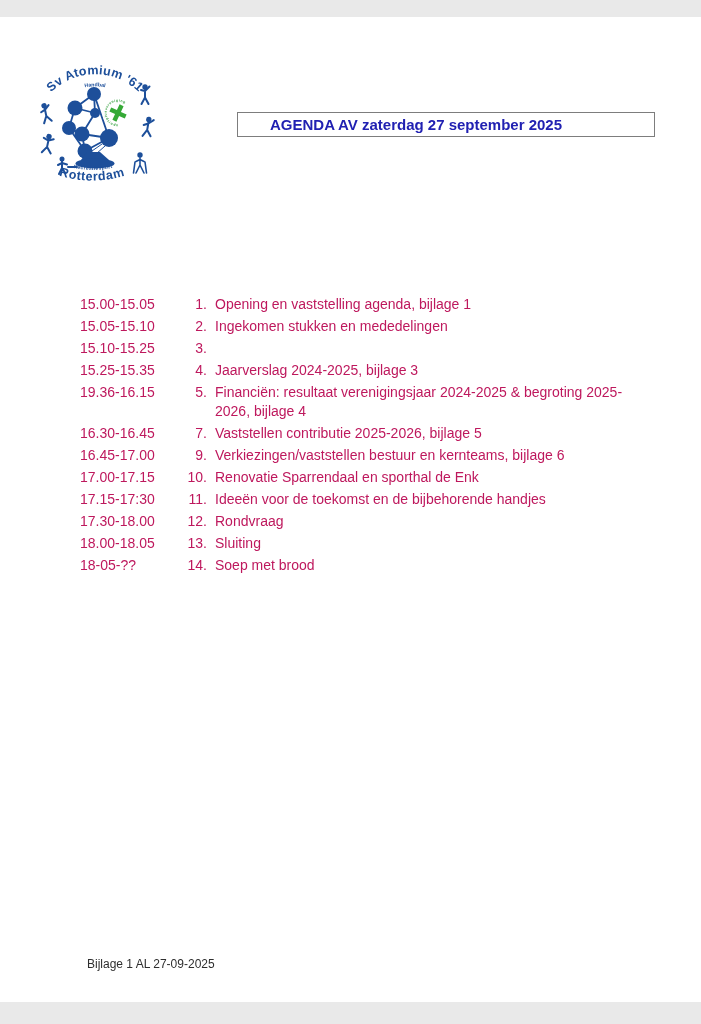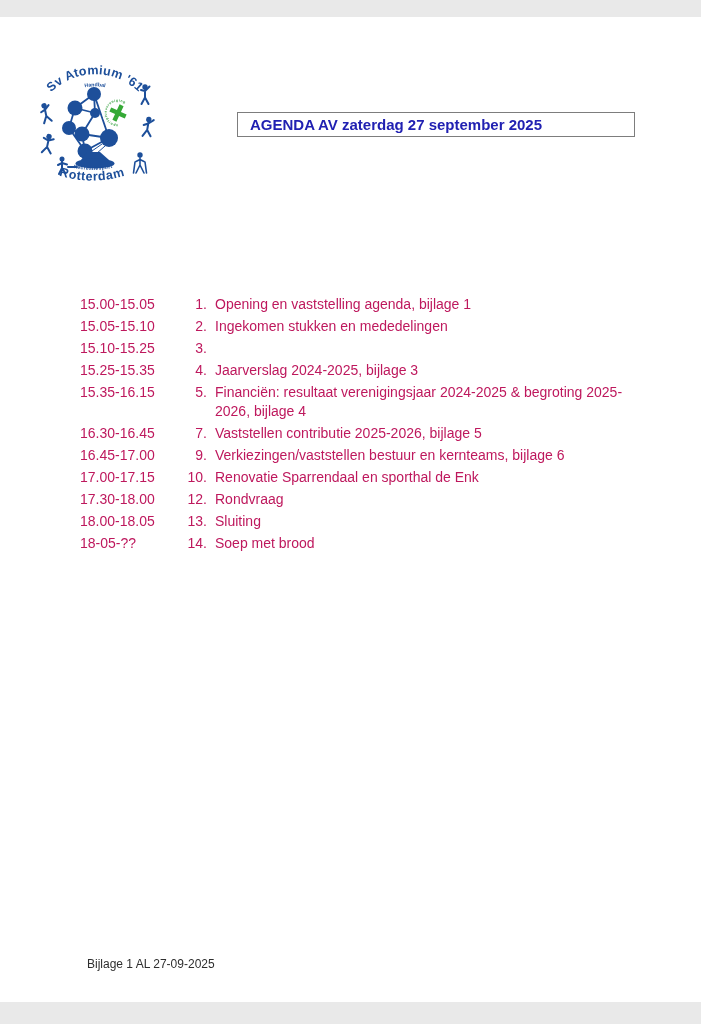--- a/index.html
+++ b/index.html
@@ -3,21 +3,21 @@
 <meta charset="utf-8">
 <style>
   html,body{margin:0;padding:0;background:#e9e9e9;}
   .stage{position:relative;width:701px;height:1024px;background:#ffffff;
          font-family:"Liberation Sans",sans-serif;overflow:hidden;}
   .band{position:absolute;left:0;width:701px;background:#e9e9e9;}
   .band-top{top:0;height:17px;}
   .band-bottom{top:1002px;height:22px;}
   .logo{position:absolute;left:32px;top:56px;width:128px;height:138px;}
   .title-box{position:absolute;left:237px;top:112px;width:384px;height:23px;
-             border:1px solid #7d7d7d;padding-left:12px;
+             border:1px solid #7d7d7d;padding-left:32px;
              font-weight:bold;font-size:15px;line-height:23px;color:#2121b2;
              white-space:nowrap;}
   .agenda{position:absolute;left:80px;top:295px;font-size:14px;line-height:19px;
           color:#be185d;}
   .row{display:flex;margin-bottom:3px;}
   .t{width:101px;flex:none;}
   .n{width:26px;flex:none;text-align:right;}
   .x{margin-left:8px;max-width:455px;white-space:pre-wrap;}
   .footer{position:absolute;left:67px;top:957px;font-size:12px;color:#2e2e2e;margin-left:20px;}
   
@@ -137,39 +137,44 @@
       <div class="row">
         <span class="t">15.10-15.25</span>
         <span class="n">3.</span>
       </div>
       <div class="row">
         <span class="t">15.25-15.35</span>
         <span class="n">4.</span>
         <span class="x">Jaarverslag 2024-2025, bijlage 3</span>
       </div>
       <div class="row">
-        <span class="t">15.35-16.15</span>
+        <span class="t">19.36-16.15</span>
         <span class="n">5.</span>
         <span class="x">Financiën: resultaat verenigingsjaar 2024-2025 &amp; begroting 2025-
 2026, bijlage 4</span>
       </div>
       <div class="row">
         <span class="t">16.30-16.45</span>
         <span class="n">7.</span>
         <span class="x">Vaststellen contributie 2025-2026, bijlage 5</span>
       </div>
       <div class="row">
         <span class="t">16.45-17.00</span>
         <span class="n">9.</span>
         <span class="x">Verkiezingen/vaststellen bestuur en kernteams, bijlage 6</span>
       </div>
       <div class="row">
         <span class="t">17.00-17.15</span>
         <span class="n">10.</span>
         <span class="x">Renovatie Sparrendaal en sporthal de Enk</span>
+      </div>
+      <div class="row">
+        <span class="t">17.15-17:30</span>
+        <span class="n">11.</span>
+        <span class="x">Ideeën voor de toekomst en de bijbehorende handjes</span>
       </div>
       <div class="row">
         <span class="t">17.30-18.00</span>
         <span class="n">12.</span>
         <span class="x">Rondvraag</span>
       </div>
       <div class="row">
         <span class="t">18.00-18.05</span>
         <span class="n">13.</span>
         <span class="x">Sluiting</span>

